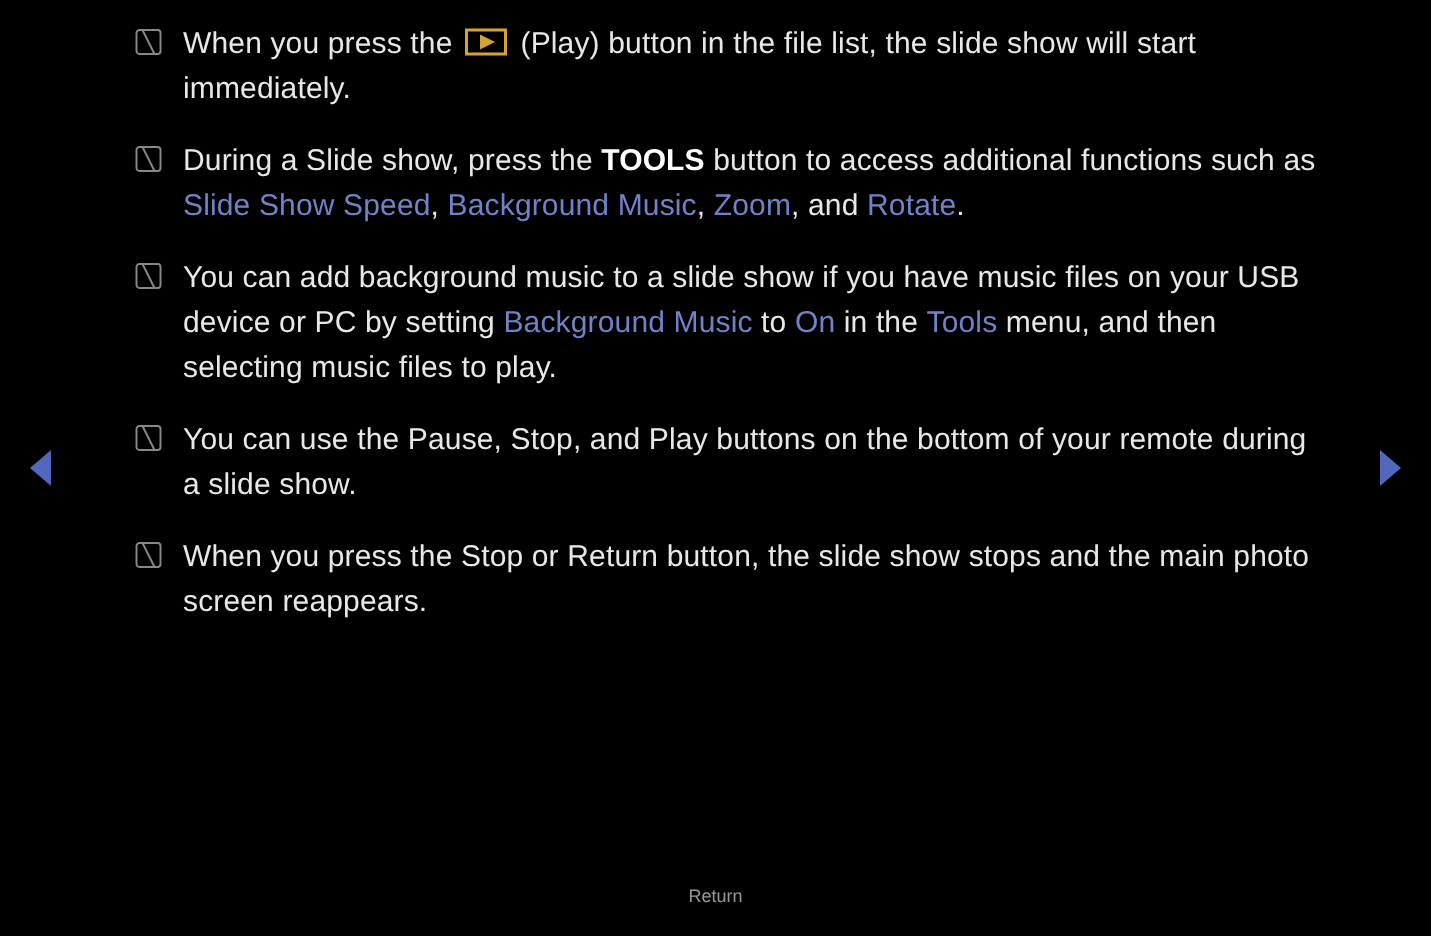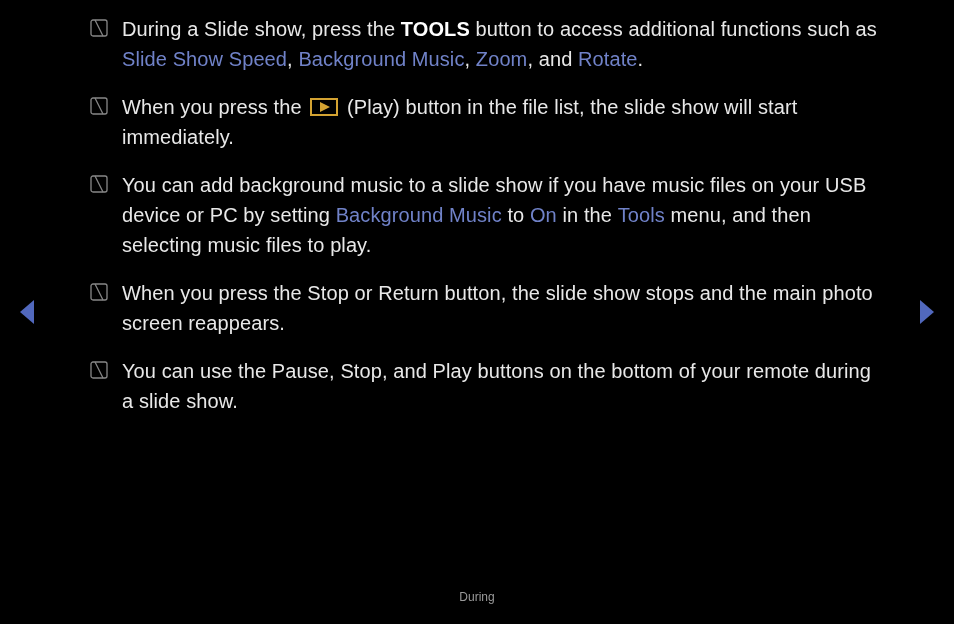--- a/index.html
+++ b/index.html
@@ -114,36 +114,36 @@
 <div class="content">
 
   <div class="note-item">
     <span class="note-icon">
       <svg viewBox="0 0 18 18">
         <rect x="1" y="1" width="16" height="16" rx="2" ry="2" fill="none" stroke="#888" stroke-width="1.3"></rect>
         <line x1="5" y1="1" x2="13" y2="17" stroke="#888" stroke-width="1.3"></line>
       </svg>
     </span>
     <span class="note-text">
-      <span>During a Slide show, press the </span><span class="bold">TOOLS</span><span> button to access additional functions such as </span><span class="hl">Slide Show Speed</span><span>, </span><span class="hl">Background Music</span><span>, </span><span class="hl">Zoom</span><span>, and </span><span class="hl">Rotate</span><span>.</span>
+      <span>When you press the </span>
+      <span class="play-badge"></span>
+      <span>(Play)</span>
+      <span> button in the file list, the slide show will start immediately.</span>
     </span>
   </div>
 
   <div class="note-item">
     <span class="note-icon">
       <svg viewBox="0 0 18 18">
         <rect x="1" y="1" width="16" height="16" rx="2" ry="2" fill="none" stroke="#888" stroke-width="1.3"></rect>
         <line x1="5" y1="1" x2="13" y2="17" stroke="#888" stroke-width="1.3"></line>
       </svg>
     </span>
     <span class="note-text">
-      <span>When you press the </span>
-      <span class="play-badge"></span>
-      <span>(Play)</span>
-      <span> button in the file list, the slide show will start immediately.</span>
+      <span>During a Slide show, press the </span><span class="bold">TOOLS</span><span> button to access additional functions such as </span><span class="hl">Slide Show Speed</span><span>, </span><span class="hl">Background Music</span><span>, </span><span class="hl">Zoom</span><span>, and </span><span class="hl">Rotate</span><span>.</span>
     </span>
   </div>
 
   <div class="note-item">
     <span class="note-icon">
       <svg viewBox="0 0 18 18">
         <rect x="1" y="1" width="16" height="16" rx="2" ry="2" fill="none" stroke="#888" stroke-width="1.3"></rect>
         <line x1="5" y1="1" x2="13" y2="17" stroke="#888" stroke-width="1.3"></line>
       </svg>
     </span>
@@ -153,28 +153,28 @@
   </div>
 
 
   <div class="note-item">
     <span class="note-icon">
       <svg viewBox="0 0 18 18">
         <rect x="1" y="1" width="16" height="16" rx="2" ry="2" fill="none" stroke="#888" stroke-width="1.3"></rect>
         <line x1="5" y1="1" x2="13" y2="17" stroke="#888" stroke-width="1.3"></line>
       </svg>
     </span>
-    <span class="note-text">When you press the Stop or Return button, the slide show stops and the main photo screen reappears.</span>
+    <span class="note-text">You can use the Pause, Stop, and Play buttons on the bottom of your remote during a slide show.</span>
   </div>
 
   <div class="note-item">
     <span class="note-icon">
       <svg viewBox="0 0 18 18">
         <rect x="1" y="1" width="16" height="16" rx="2" ry="2" fill="none" stroke="#888" stroke-width="1.3"></rect>
         <line x1="5" y1="1" x2="13" y2="17" stroke="#888" stroke-width="1.3"></line>
       </svg>
     </span>
-    <span class="note-text">You can use the Pause, Stop, and Play buttons on the bottom of your remote during a slide show.</span>
+    <span class="note-text">When you press the Stop or Return button, the slide show stops and the main photo screen reappears.</span>
   </div>
 
 </div>
 
-<div class="footer">During</div>
+<div class="footer">Return</div>
 
 </body></html>

